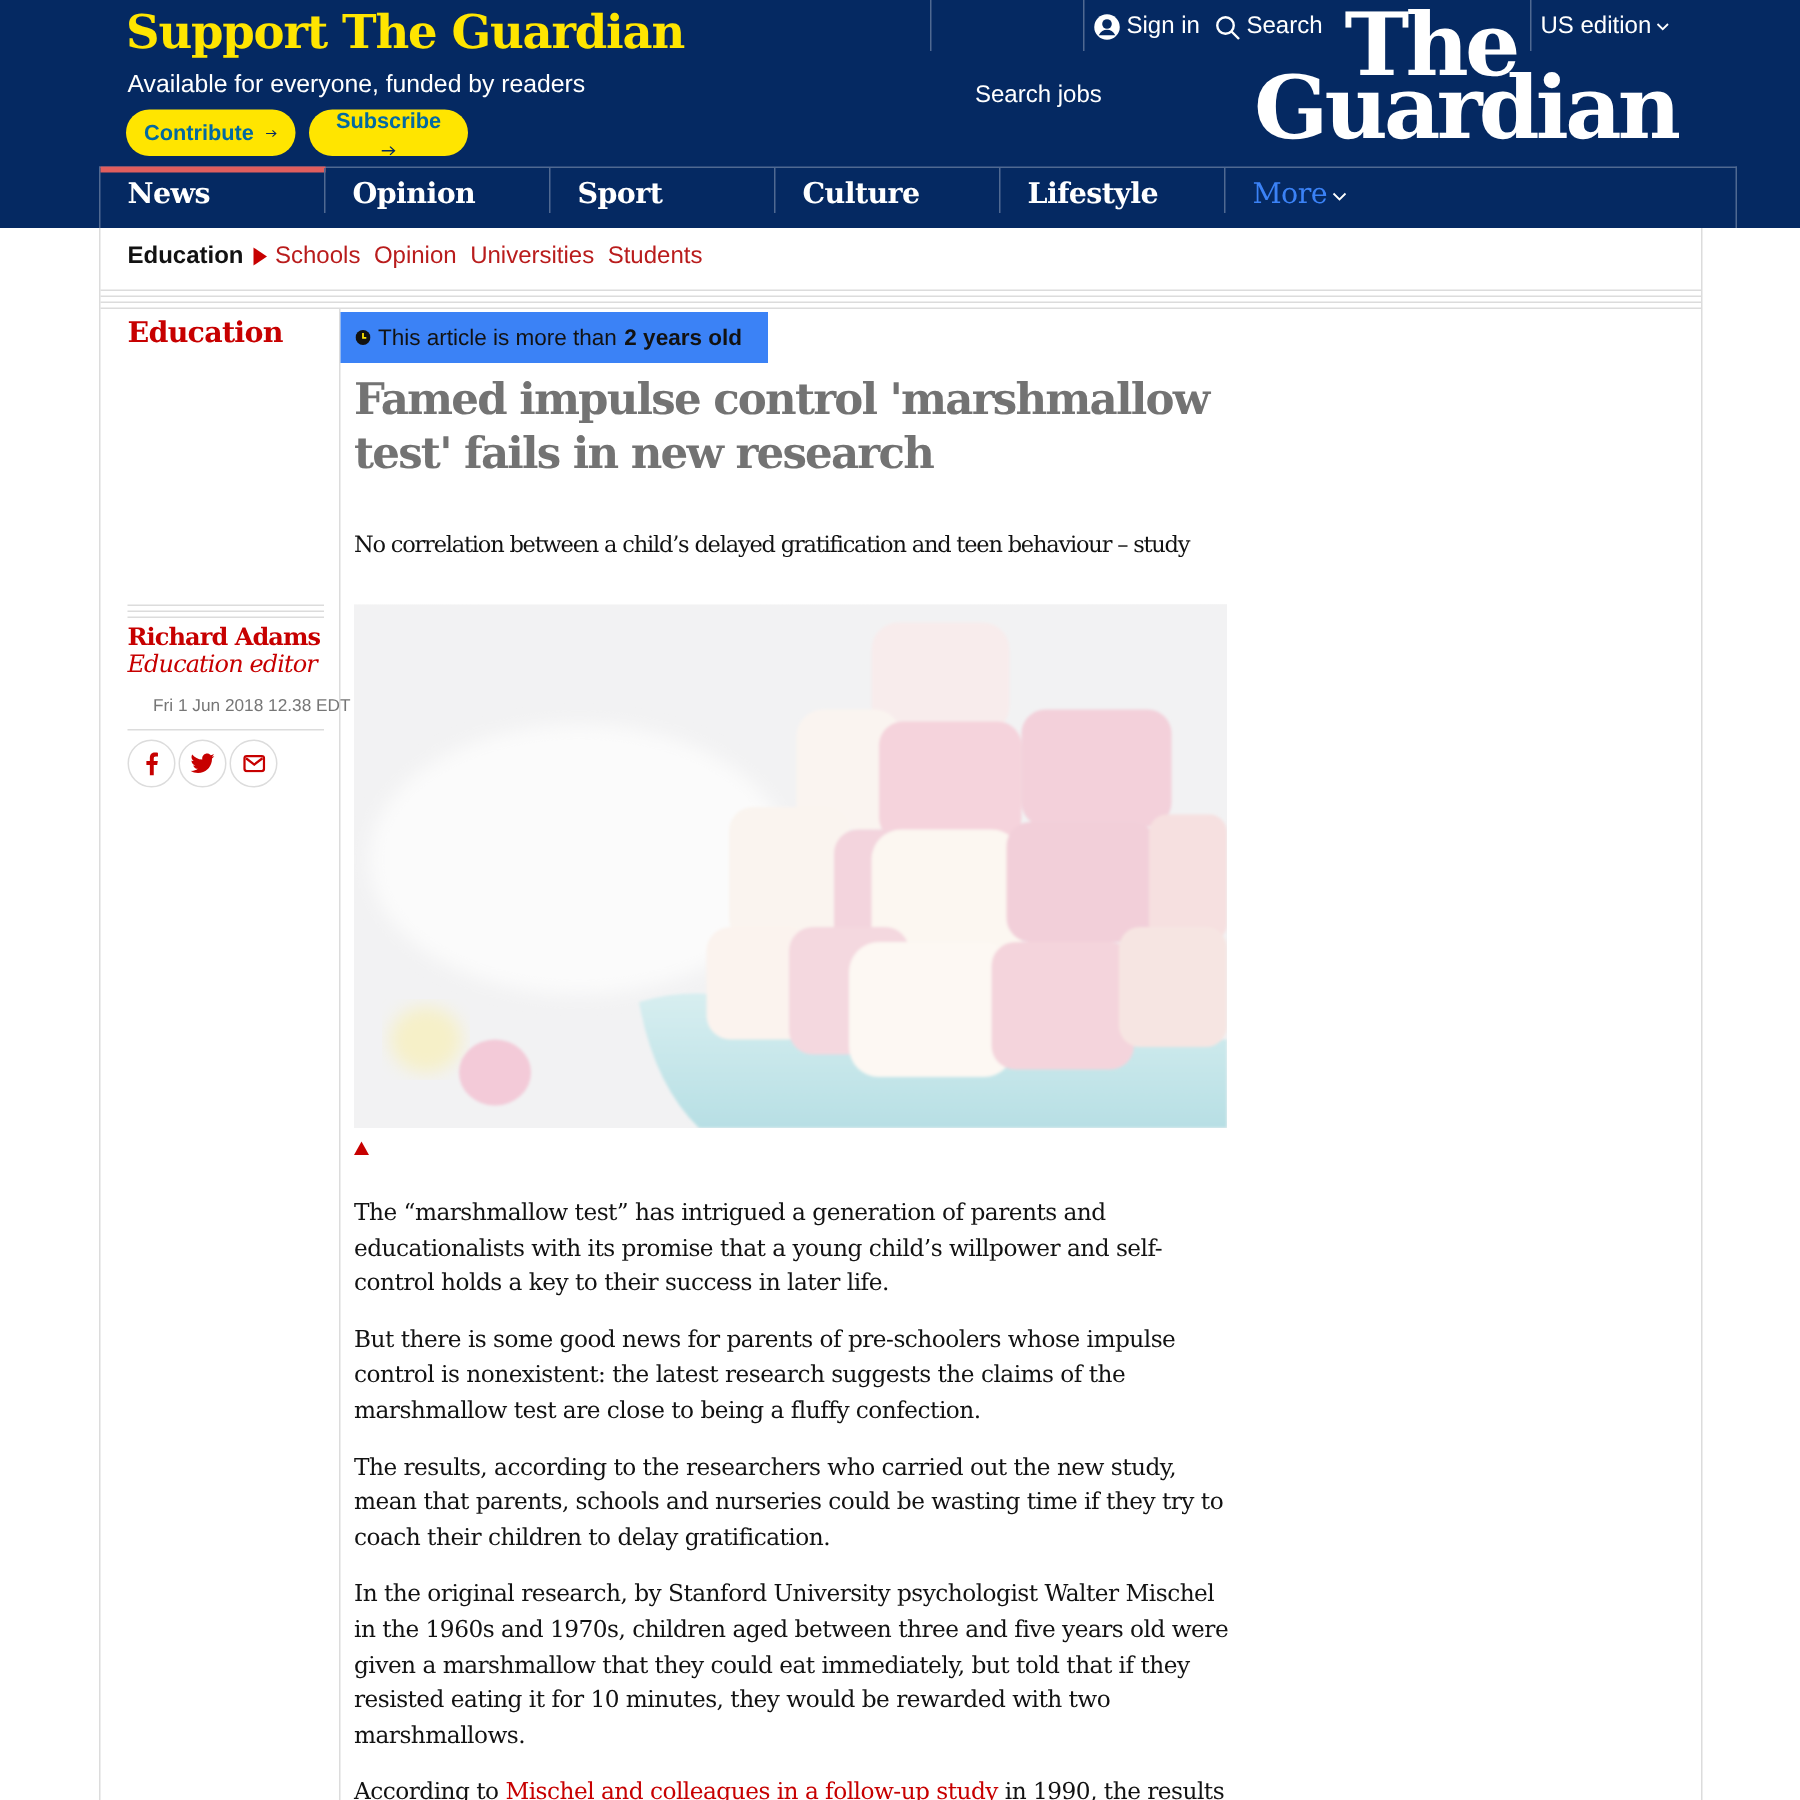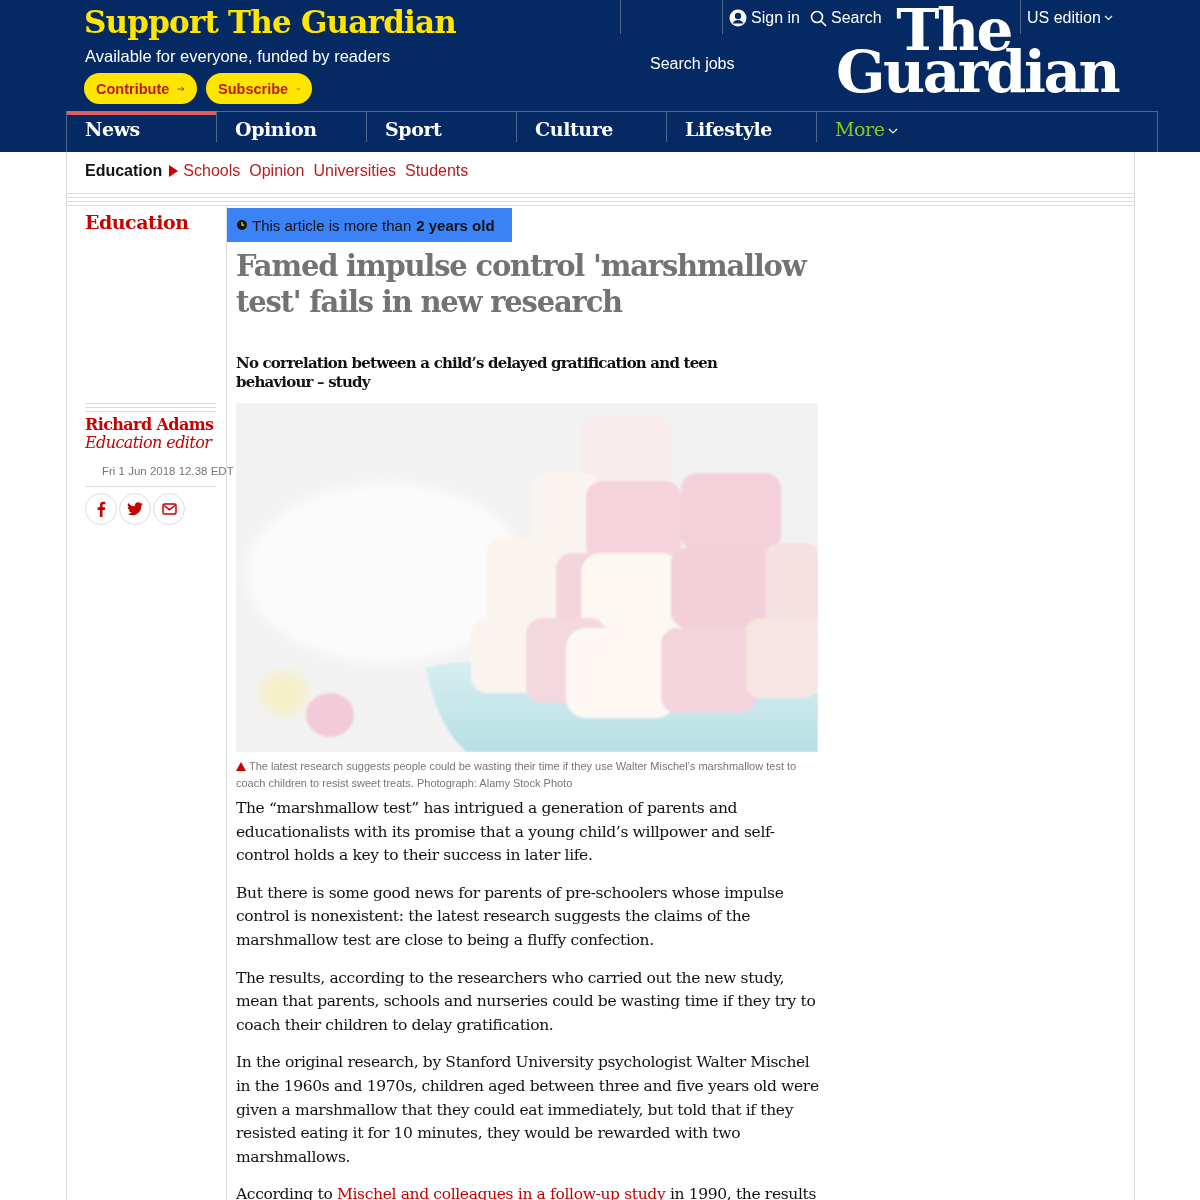--- a/index.html
+++ b/index.html
@@ -3,42 +3,42 @@
 <meta charset="utf-8">
 <style>
   * { box-sizing: border-box; margin: 0; padding: 0; }
   html, body { width: 1200px; height: 1200px; overflow: hidden; background: #fff; }
   body { font-family: "Liberation Sans", sans-serif; color: #121212; position: relative; }
 
   
   .header { position: absolute; left: 0; top: 0; width: 1200px; height: 152px; background: #052962; }
   .support-title { position: absolute; left: 84px; top: 4px; font-family: "DejaVu Serif", serif; font-weight: bold; font-size: 31px; color: #ffe500; letter-spacing: -0.8px; white-space: nowrap; }
   .support-sub { position: absolute; left: 85px; top: 47px; font-size: 16.5px; color: #fff; white-space: nowrap; }
-  .pill { position: absolute; top: 73px; height: 31px; border-radius: 16px; background: #ffe500; color: #b91c1c; font-weight: bold; font-size: 14.5px; display: flex; align-items: center; padding: 0 12px; gap: 8px; cursor: pointer; }
+  .pill { position: absolute; top: 73px; height: 31px; border-radius: 16px; background: #ffe500; color: #0369a1; font-weight: bold; font-size: 14.5px; display: flex; align-items: center; padding: 0 12px; gap: 8px; cursor: pointer; }
   .pill.contribute { left: 84px; width: 113px; }
-  .pill.subscribe { left: 206px; width: 106px; }
+  .pill.subscribe { left: 206px; width: 106px; flex-direction: column; }
   .pill svg { width: 20px; height: 14px; }
 
   .toplinks { position: absolute; top: 6px; height: 24px; color: #fff; font-size: 16px; display: flex; align-items: center; white-space: nowrap; }
   .vsep { position: absolute; width: 1px; background: #506991; }
   .tl-jobs { left: 650px; margin-top: 46px; }
   .tl-signin { left: 729px; gap: 4px; }
   .tl-search { left: 810px; gap: 4px; }
   .tl-edition { left: 1027px; gap: 3px; }
 
   .logo { position: absolute; left: 836px; top: 0px; width: 282px; color: #fff; font-family: "DejaVu Serif", serif; font-weight: bold; text-align: right; line-height: 0.9; letter-spacing: -2.5px; }
   .logo .the { font-size: 58px; display: block; margin-top: 4px; margin-right: 107px; }
   .logo .guardian { font-size: 58px; display: block; margin-top: -10px; margin-right: 3px; }
 
   
   .pillars { position: absolute; left: 66px; top: 111px; width: 1092px; height: 41px; border-top: 1px solid #506991; border-left: 1px solid #506991; border-right: 1px solid #506991; display: flex; }
   .pillar { width: 150px; height: 40px; position: relative; color: #fff; font-family: "DejaVu Serif", serif; font-weight: bold; font-size: 19px; padding-left: 18px; padding-top: 6px; cursor: pointer; white-space: nowrap; letter-spacing: -0.4px; }
   .pillar::after { content: ""; position: absolute; right: 0; top: 0; height: 30px; width: 1px; background: #506991; }
   .pillar.active::before { content: ""; position: absolute; left: 0; top: -1px; width: 100%; height: 4px; background: #c70000; background: #e05e5e; }
-  .pillar.more { font-weight: normal; color: #84cc16; display: flex; align-items: flex-start; gap: 3px; }
+  .pillar.more { font-weight: normal; color: #3b82f6; display: flex; align-items: flex-start; gap: 3px; }
   .pillar.more::after { display: none; }
   .pillar.more svg { margin-top: 10px; }
 
   
   .frame { position: absolute; left: 66px; top: 152px; width: 1069px; height: 1048px; border-left: 1px solid #dcdcdc; border-right: 1px solid #dcdcdc; }
   .subnav { position: absolute; left: 85px; top: 162px; display: flex; align-items: center; gap: 9px; font-size: 16px; white-space: nowrap; }
   .subnav .section { font-weight: bold; color: #121212; }
   .subnav .tri { width: 0; height: 0; border-top: 6px solid transparent; border-bottom: 6px solid transparent; border-left: 9px solid #c70000; margin-left: -2px; margin-right: -4px; }
   .subnav a { color: #b91c1c; text-decoration: none; cursor: pointer; }
   .rules { position: absolute; left: 67px; width: 1067px; height: 1px; background: #dcdcdc; }
@@ -52,21 +52,21 @@
   .byline .name { font-weight: bold; font-size: 16px; display: block; cursor: pointer; }
   .byline .role { font-style: italic; font-size: 16px; display: block; }
   .dateline { position: absolute; left: 102px; top: 465px; font-size: 11.5px; color: #767676; white-space: nowrap; }
   .share { position: absolute; left: 85px; top: 493px; display: flex; gap: 2px; }
   .share .circ { width: 32px; height: 32px; border: 1px solid #dcdcdc; border-radius: 50%; display: flex; align-items: center; justify-content: center; cursor: pointer; }
 
   
   .age-badge { position: absolute; left: 227px; top: 208px; width: 285px; height: 34px; background: #3b82f6; display: flex; align-items: center; padding-left: 10px; gap: 5px; font-size: 15px; white-space: nowrap; }
   .age-badge b { font-weight: bold; }
   .headline { position: absolute; left: 236px; top: 248px; width: 590px; font-family: "DejaVu Serif", serif; font-size: 29px; line-height: 36px; letter-spacing: -1.2px; color: #737373; }
-  .standfirst { position: absolute; left: 236px; top: 354px; width: 560px; font-family: "DejaVu Serif", serif; font-weight: bold; font-size: 15px; line-height: 19px; letter-spacing: -0.8px; color: #121212; }
+  .standfirst { position: absolute; left: 236px; top: 354px; width: 560px; font-family: "DejaVu Serif", serif; font-weight: normal; font-size: 15px; line-height: 19px; letter-spacing: -0.8px; color: #121212; }
 
   .photo { position: absolute; left: 236px; top: 403px; width: 582px; height: 349px; overflow: hidden;
            background: radial-gradient(ellipse at 30% 40%, #f8f8f8 0%, #efefef 60%, #e7e7e9 100%); }
   .caption { position: absolute; left: 236px; top: 758px; width: 590px; font-size: 11px; line-height: 17px; color: #767676; }
   .caption .tri-up { display: inline-block; width: 0; height: 0; border-left: 5px solid transparent; border-right: 5px solid transparent; border-bottom: 9px solid #c70000; margin-right: 3px; vertical-align: -1px; }
 
   .body { position: absolute; left: 236px; top: 797px; width: 585px; font-family: "DejaVu Serif", serif; font-size: 15.5px; line-height: 23.6px; color: #121212; letter-spacing: -0.35px; }
   .body p { margin-bottom: 14px; }
   .body a { color: #c70000; text-decoration: underline; text-decoration-color: #f0bebe; cursor: pointer; }
 </style>
@@ -231,21 +231,21 @@
       <rect x="235" y="215" width="70" height="75" rx="16" fill="#fbf3ee"></rect>
       <rect x="290" y="215" width="80" height="85" rx="16" fill="#f4d8df"></rect>
       <rect x="330" y="225" width="110" height="90" rx="20" fill="#fdf8f3"></rect>
       <rect x="425" y="225" width="95" height="85" rx="16" fill="#f4d4dc"></rect>
       <rect x="510" y="215" width="72" height="80" rx="14" fill="#f6e5e2"></rect>
     </g>
   </svg>
 </div>
 
 <div class="caption">
-  <span class="tri-up"></span><span>The latest research suggests people could be wasting their time if they use Walter Mischel’s marshmallow test to coach children to resist sweet treats. Photograph: Alamy Stock Photo</span>
+  <span class="tri-up"></span>
 </div>
 
 <div class="body">
   <p>The “marshmallow test” has intrigued a generation of parents and educationalists with its promise that a young child’s willpower and self-control holds a key to their success in later life.</p>
   <p>But there is some good news for parents of pre-schoolers whose impulse control is nonexistent: the latest research suggests the claims of the marshmallow test are close to being a fluffy confection.</p>
   <p>The results, according to the researchers who carried out the new study, mean that parents, schools and nurseries could be wasting time if they try to coach their children to delay gratification.</p>
   <p>In the original research, by Stanford University psychologist Walter Mischel in the 1960s and 1970s, children aged between three and five years old were given a marshmallow that they could eat immediately, but told that if they resisted eating it for 10 minutes, they would be rewarded with two marshmallows.</p>
   <p><span>According to </span><a>Mischel and colleagues in a follow-up study</a><span> in 1990, the results</span></p>
 </div>
 

